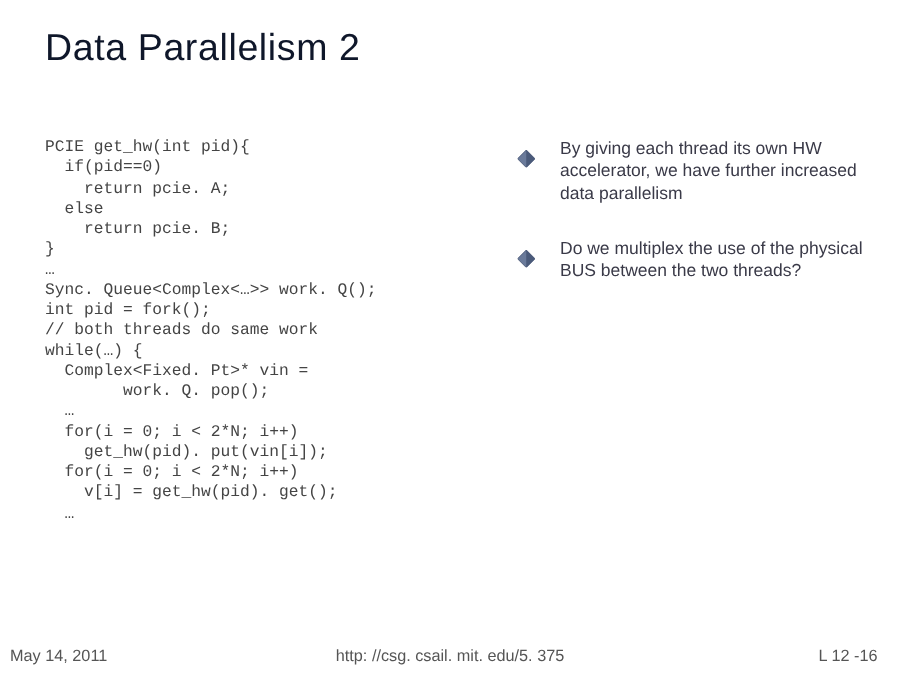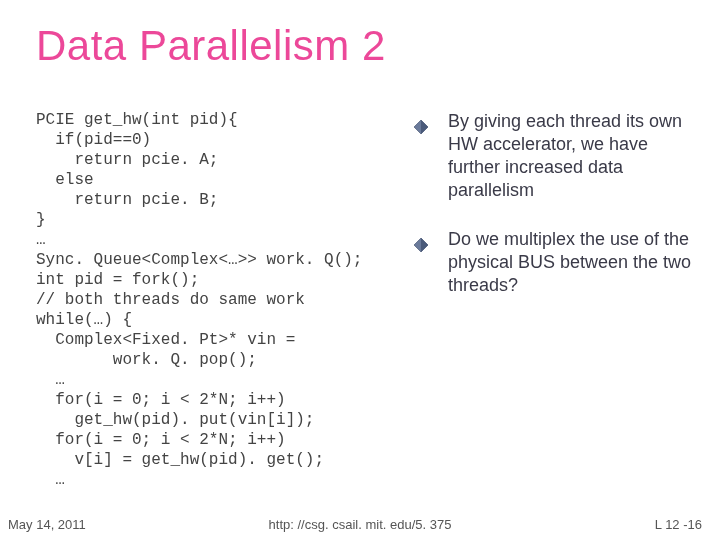--- a/index.html
+++ b/index.html
@@ -5,50 +5,50 @@
   * { margin: 0; padding: 0; box-sizing: border-box; }
   html, body { width: 720px; height: 540px; overflow: hidden; }
   body {
     background: #ffffff;
     font-family: "Trebuchet MS", "Lucida Sans", Verdana, sans-serif;
     color: #3b3b4a;
     position: relative;
   }
   .title {
     font-family: "Tahoma", "Trebuchet MS", sans-serif;
-    font-size: 42px;
+    font-size: 30px;
     font-weight: 400;
-    color: #ec4899;
+    color: #0f172a;
     padding: 22px 0 0 36px;
     letter-spacing: 0.5px;
   }
   .content {
     position: absolute;
     top: 110px;
     left: 36px;
     right: 20px;
     bottom: 40px;
     display: flex;
   }
   .code-col {
     flex: 0 0 370px;
     font-family: "Courier New", monospace;
-    font-size: 16px;
+    font-size: 13px;
     line-height: 1.25;
     color: #444;
     white-space: pre;
   }
   .bullets-col {
     flex: 1;
     padding-left: 8px;
   }
   .bullet {
     display: flex;
     align-items: flex-start;
-    font-size: 18px;
+    font-size: 14px;
     line-height: 1.28;
     color: #3a3a48;
     margin-bottom: 26px;
   }
   .bullet .diamond {
     flex: 0 0 auto;
     margin-right: 10px;
     margin-top: 5px;
   }
   .bullet .txt { flex: 1; }

